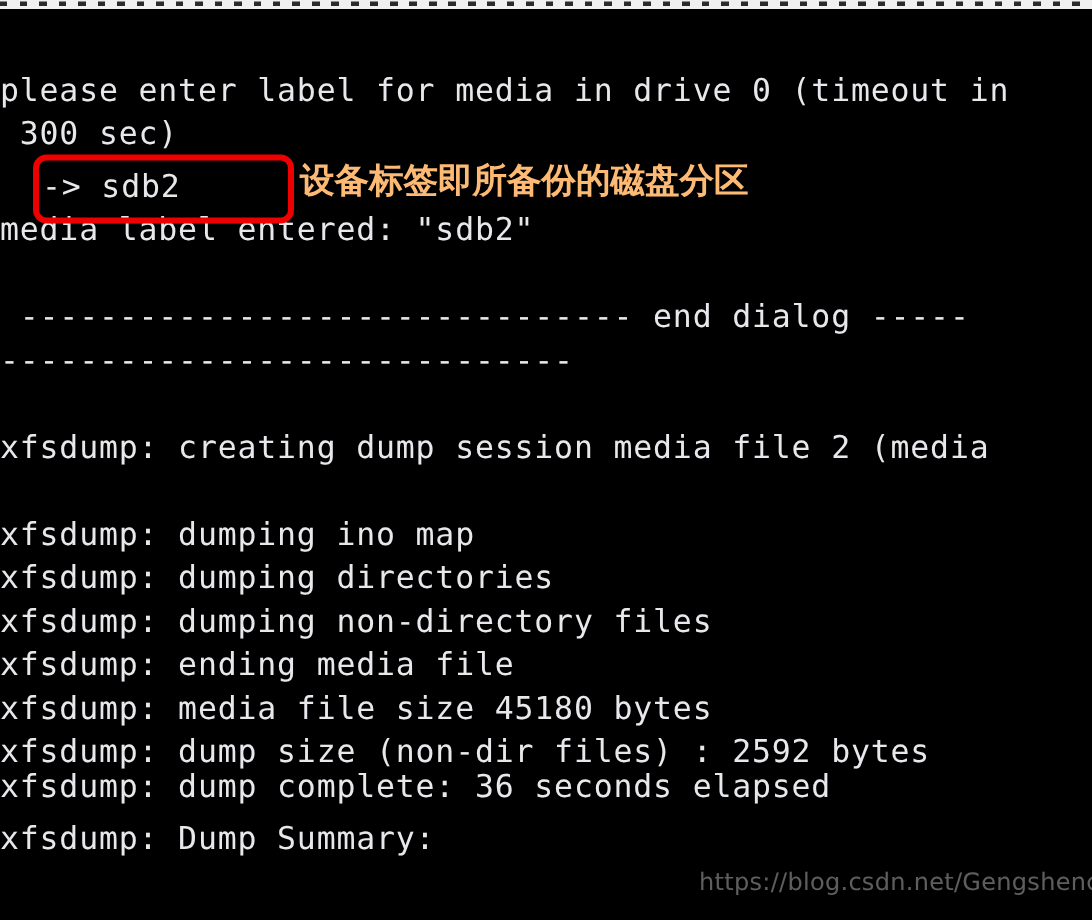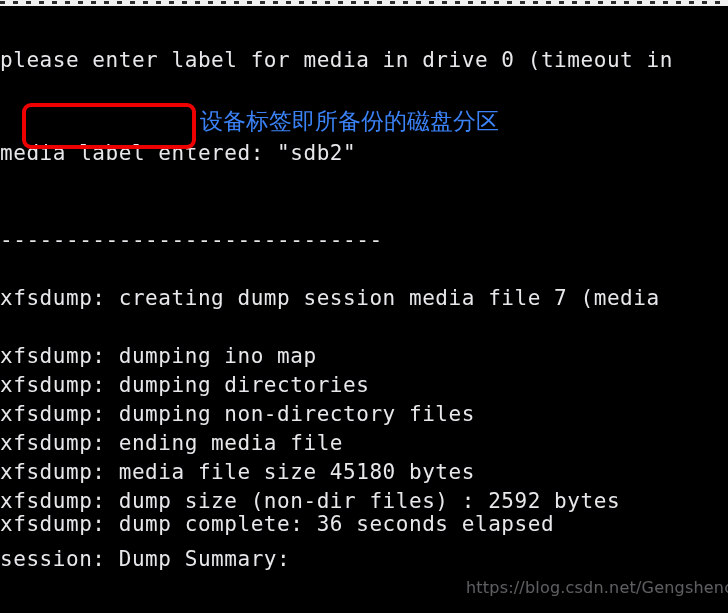--- a/index.html
+++ b/index.html
@@ -64,26 +64,26 @@
     border: 4px solid #ee0000;
     border-radius: 9px;
     box-sizing: border-box;
     background: transparent;
     pointer-events: none;
   }
   #annotation-note {
     position: absolute;
     left: 200px;
     top: 100px;
-    color: #3b82f6;
+    color: #fdba74;
     font-size: 23px;
     line-height: 30px;
     white-space: pre;
     font-family: "DejaVu Sans", "Liberation Sans", sans-serif;
-    font-weight: 400;
+    font-weight: 700;
   }
   #watermark {
     position: absolute;
     left: 466px;
     top: 572px;
     color: rgba(225, 225, 230, 0.42);
     font-size: 16px;
     white-space: pre;
     font-family: "DejaVu Sans", "Liberation Sans", sans-serif;
     letter-spacing: 0.2px;
@@ -93,33 +93,36 @@
 <body>
 
 <div id="screen">
 
   <div id="top-strip">
     <div id="top-dashes"></div>
   </div>
 
   <div id="term">
     <div class="term-line" style="top:40px">please enter label for media in drive 0 (timeout in</div>
+    <div class="term-line" style="top:69px"> 300 sec)</div>
+    <div class="term-line" style="top:104px; left:28px">-&gt; sdb2</div>
     <div class="term-line" style="top:133px">media label entered: "sdb2"</div>
     <div class="term-line" style="top:162px"></div>
+    <div class="term-line" style="top:191px"> ------------------------------- end dialog -----</div>
     <div class="term-line" style="top:220px">-----------------------------</div>
     <div class="term-line" style="top:249px"></div>
-    <div class="term-line" style="top:278px">xfsdump: creating dump session media file 7 (media</div>
+    <div class="term-line" style="top:278px">xfsdump: creating dump session media file 2 (media</div>
     <div class="term-line" style="top:365px">xfsdump: dumping directories</div>
     <div class="term-line" style="top:336px">xfsdump: dumping ino map</div>
     <div class="term-line" style="top:394px">xfsdump: dumping non-directory files</div>
     <div class="term-line" style="top:423px">xfsdump: ending media file</div>
     <div class="term-line" style="top:452px">xfsdump: media file size 45180 bytes</div>
     <div class="term-line" style="top:481px">xfsdump: dump size (non-dir files) : 2592 bytes</div>
     <div class="term-line" style="top:504px">xfsdump: dump complete: 36 seconds elapsed</div>
-    <div class="term-line" style="top:539px">session: Dump Summary:</div>
+    <div class="term-line" style="top:539px">xfsdump: Dump Summary:</div>
 
     <div id="answer-box"></div>
     <div id="annotation-note">设备标签即所备份的磁盘分区</div>
 
     <div id="watermark">https://blog.csdn.net/Gengshenchen</div>
   </div>
 
 </div>
 
 </body></html>

